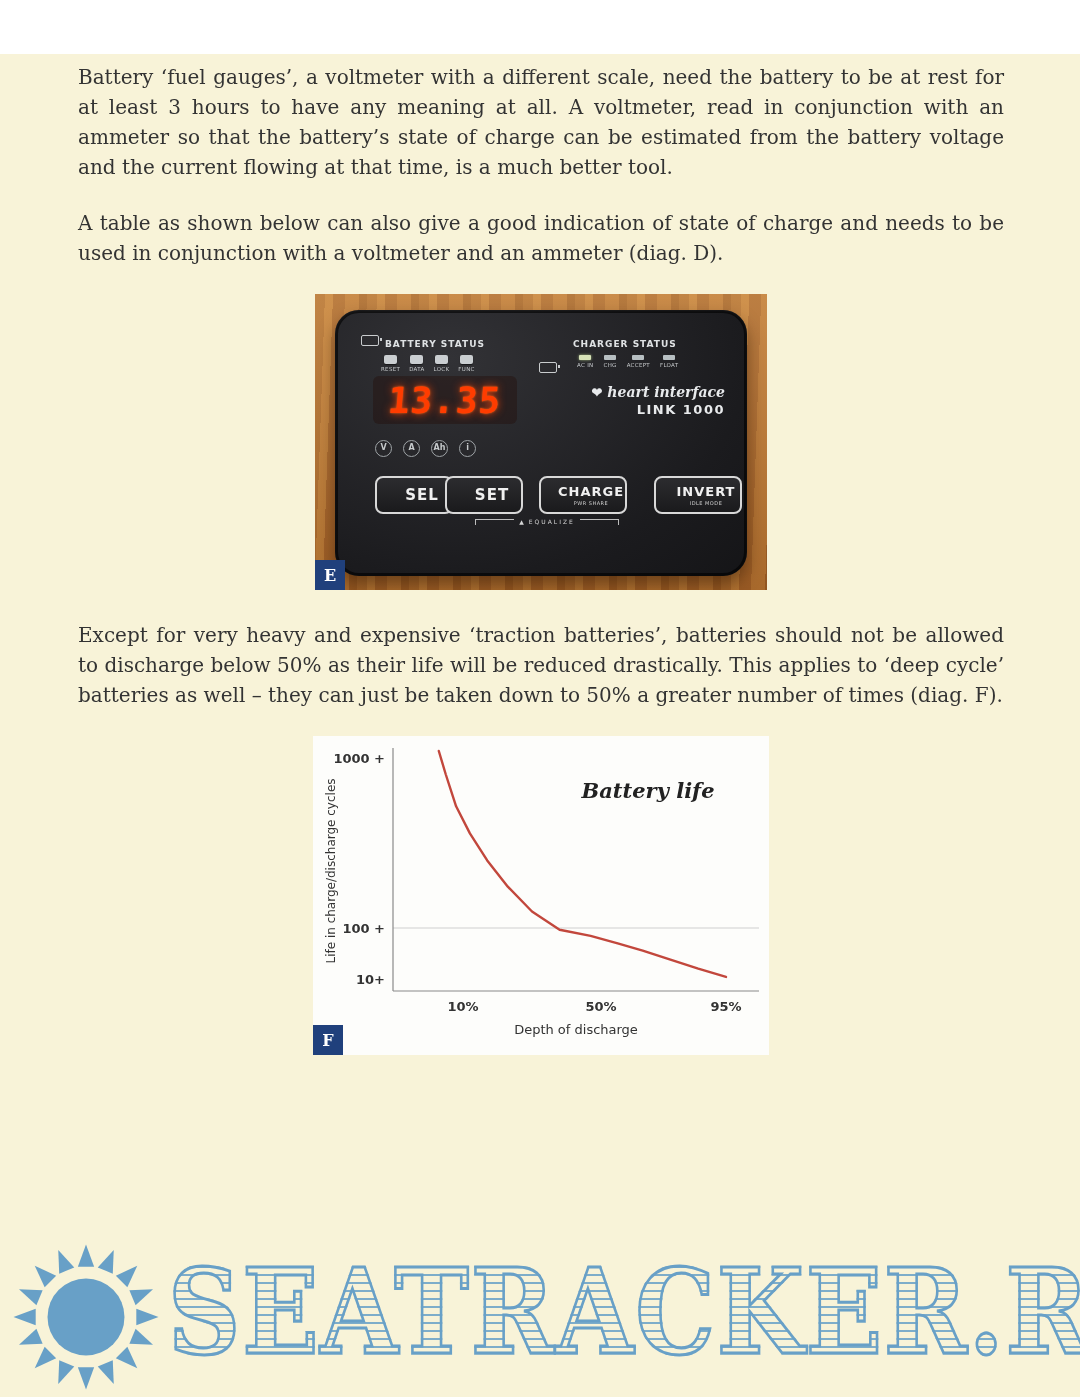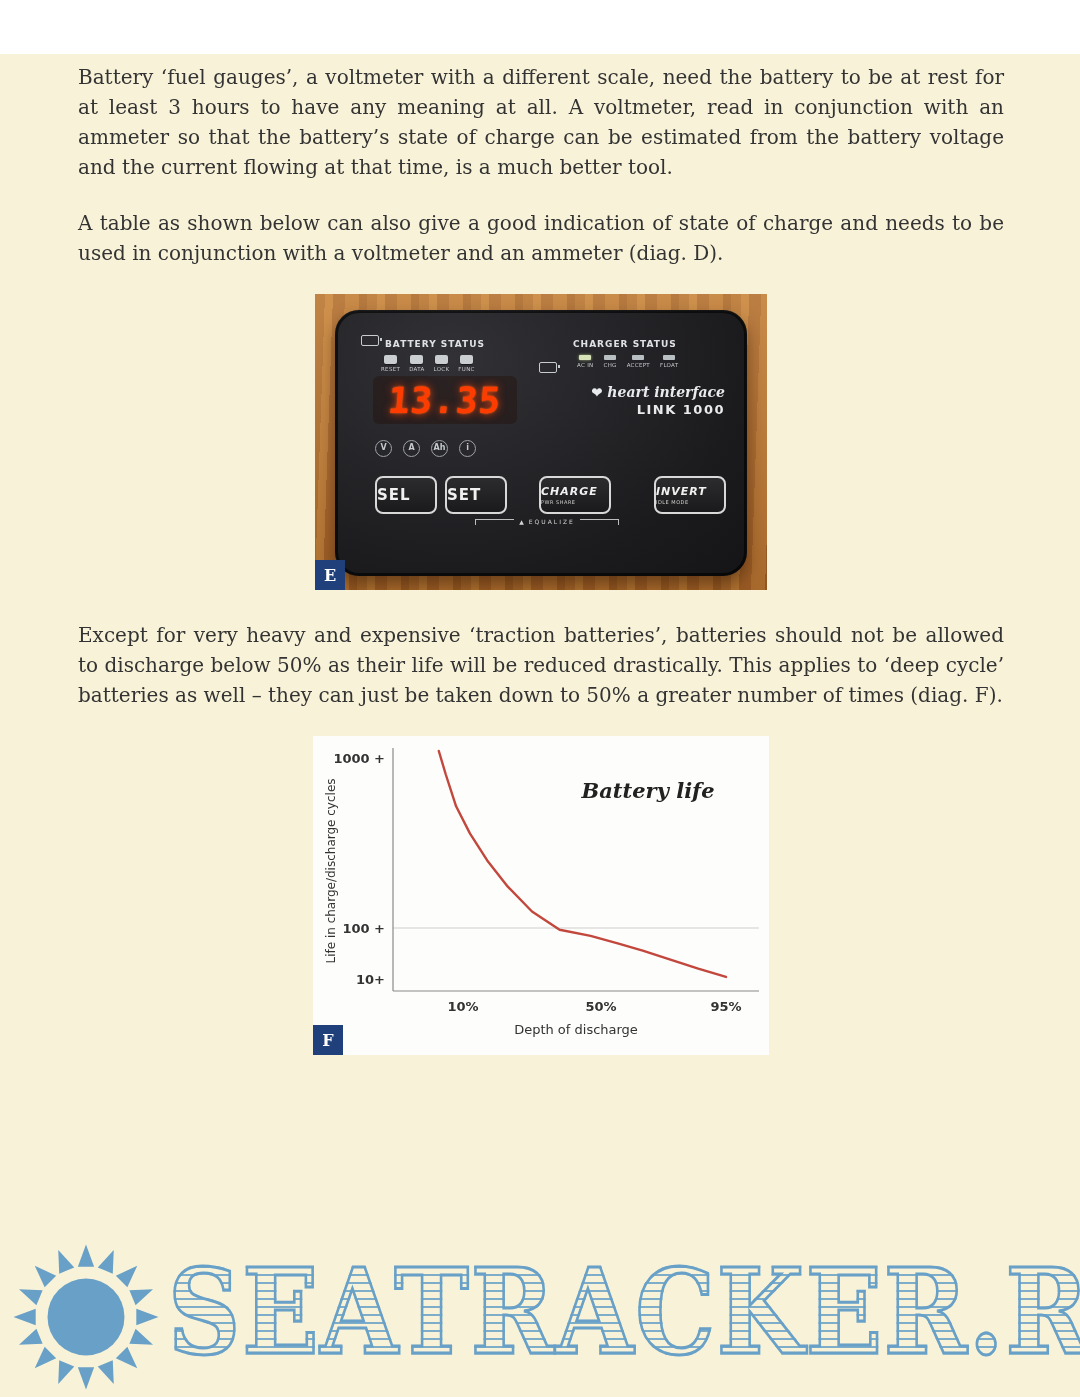--- a/index.html
+++ b/index.html
@@ -39,27 +39,27 @@
     text-shadow:0 0 9px rgba(255,70,10,.9),0 0 2px rgba(255,130,40,.9);transform:skewX(-5deg);}
   .brand{position:absolute;left:224px;top:74px;width:166px;text-align:right;color:#e8eaec;}
   .brand-line1{font:italic bold 14px "DejaVu Serif",serif;}
   .heart{font-style:normal;font-size:13px;}
   .brand-line2{font:bold 13px "DejaVu Sans",sans-serif;letter-spacing:1.5px;margin-top:2px;}
   .meter-icons{position:absolute;left:40px;top:130px;display:flex;gap:11px;}
   .mi{width:15px;height:15px;border:1px solid #9fa4a7;border-radius:50%;color:#c6cacc;
     font:bold 8px/14px "DejaVu Sans",sans-serif;text-align:center;}
   .dev-key{position:absolute;border:2px solid #d8d8d8;border-radius:8px;
     background:linear-gradient(#2c2c2f,#1a1a1c);color:#f0f0f0;
-    display:flex;flex-direction:column;justify-content:center;}
+    display:flex;flex-direction:column;align-items:center;justify-content:center;padding-left:16px;}
   .key-sel{left:40px;top:166px;width:58px;height:34px;}
   .key-set{left:110px;top:166px;width:58px;height:34px;}
   .key-charge{left:204px;top:166px;width:68px;height:34px;}
   .key-invert{left:280px;top:166px;width:68px;height:34px;margin-left:39px;}
   .k-main{font:bold 15px "DejaVu Sans",sans-serif;letter-spacing:1px;}
-  .key-charge .k-main,.key-invert .k-main{font-size:11px;font-style:italic;}
+  .key-charge .k-main,.key-invert .k-main{font-size:13px;}
   .k-sub{font:5px "DejaVu Sans",sans-serif;letter-spacing:.5px;color:#cfcfcf;margin-top:1px;}
   .equalize{position:absolute;left:114px;top:208px;width:196px;display:flex;align-items:center;justify-content:center;gap:5px;color:#d5d5d5;}
   .eq-line-l{width:38px;height:5px;border-top:1px solid #bdbdbd;border-left:1px solid #bdbdbd;}
   .eq-line-r{width:38px;height:5px;border-top:1px solid #bdbdbd;border-right:1px solid #bdbdbd;}
   .eq-tri{font-size:6px;line-height:1;}
   .eq-text{font:6px "DejaVu Sans",sans-serif;letter-spacing:2px;}
   .corner-badge{position:absolute;left:0;bottom:0;width:30px;height:30px;background:#20407c;color:#fff;
     display:flex;align-items:center;justify-content:center;font:bold 16px "DejaVu Serif",serif;z-index:5;}
 
   

